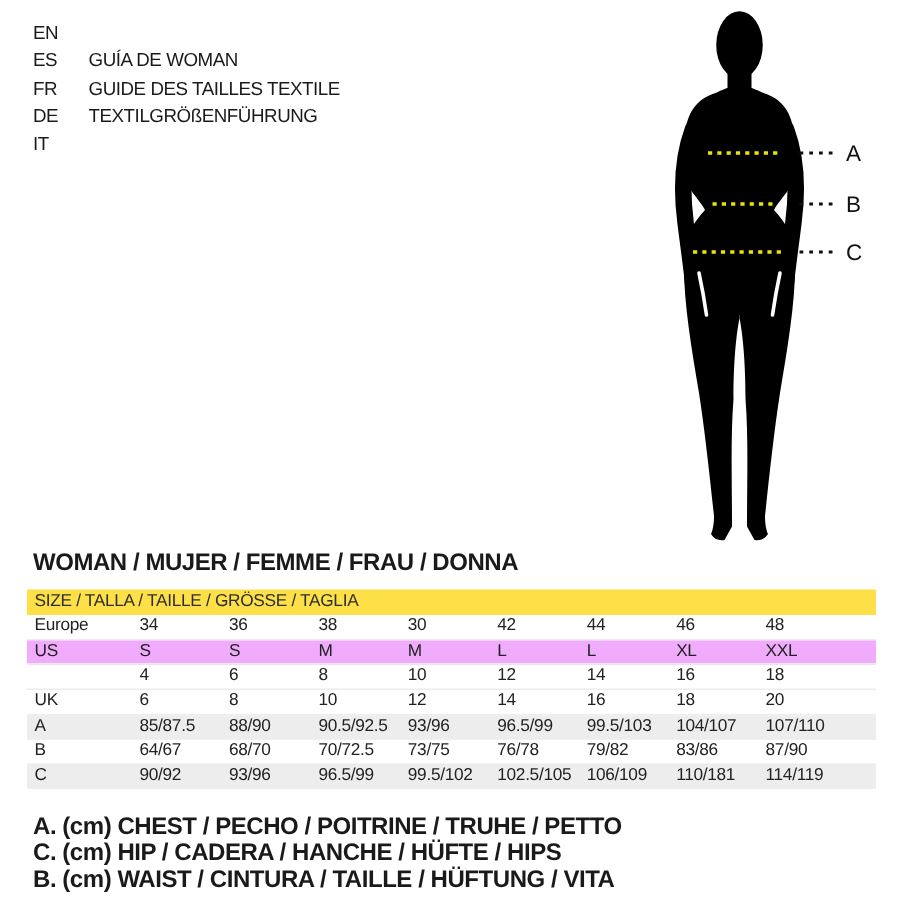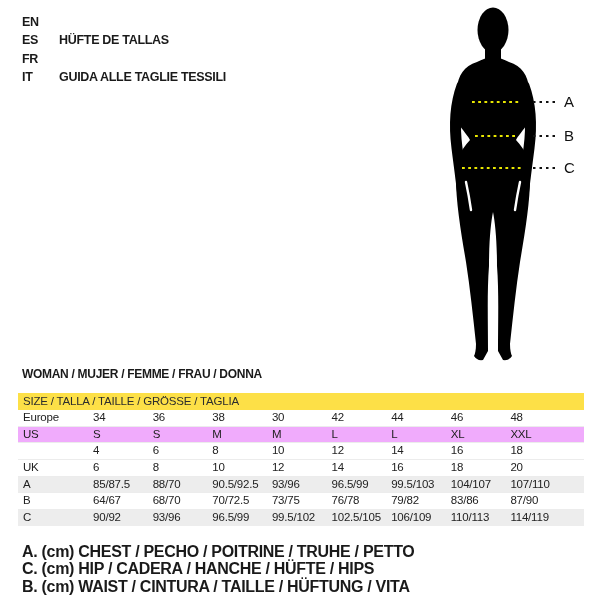--- a/index.html
+++ b/index.html
@@ -5,30 +5,30 @@
   html,body{margin:0;padding:0;}
   body{
     width:600px;height:600px;background:#ffffff;
     font-family:"Liberation Sans", sans-serif;color:#1a1a1a;
     -webkit-font-smoothing:antialiased;
   }
   .page{position:relative;width:600px;height:600px;overflow:hidden;background:#fff;}
 
   
   .lang-list{position:absolute;left:22px;top:13px;}
-  .lang-row{display:flex;font-weight:bold;font-size:12.5px;line-height:18.4px;letter-spacing:-0.3px;}
+  .lang-row{display:flex;font-weight:normal;font-size:12.5px;line-height:18.4px;letter-spacing:-0.3px;}
   .lang-code{width:37px;flex:0 0 37px;}
 
   
   .figure-wrap{position:absolute;left:410px;top:0;width:190px;height:372px;}
   .figure-wrap svg{display:block;}
   .measure-label{font-family:"Liberation Sans", sans-serif;font-size:15px;fill:#111;}
 
   
-  .section-title{position:absolute;left:22px;top:367px;font-weight:bold;font-size:12px;letter-spacing:-0.3px;}
+  .section-title{position:absolute;left:22px;top:367px;font-weight:bold;font-size:16px;letter-spacing:-0.3px;}
 
   
   .size-table{position:absolute;left:18px;top:393px;width:566px;font-size:11.5px;letter-spacing:-0.2px;color:#222;}
   .table-header{height:17px;line-height:17px;padding-left:5px;color:#2d2d2d;}
   .t-row{display:flex;height:15.7px;line-height:15.7px;align-items:center;}
   .t-row.lined{border-bottom:1px solid #ececec;}
   .t-label{width:75px;flex:0 0 75px;padding-left:5px;box-sizing:border-box;}
   .t-cell{flex:1;text-align:left;}
   .t-pad{width:14px;flex:0 0 14px;}
 
@@ -40,28 +40,32 @@
 <body>
 
 <div class="page">
 
   <div class="lang-list">
       <div class="lang-row">
         <span class="lang-code">EN</span>
       </div>
       <div class="lang-row">
         <span class="lang-code">ES</span>
-        <span>HÜFTE DE TALLAS</span>
+        <span>GUÍA DE WOMAN</span>
       </div>
       <div class="lang-row">
         <span class="lang-code">FR</span>
+        <span>GUIDE DES TAILLES TEXTILE</span>
+      </div>
+      <div class="lang-row">
+        <span class="lang-code">DE</span>
+        <span>TEXTILGRÖßENFÜHRUNG</span>
       </div>
       <div class="lang-row">
         <span class="lang-code">IT</span>
-        <span>GUIDA ALLE TAGLIE TESSILI</span>
       </div>
     </div>
 
   <div class="figure-wrap">
     <svg width="190" height="372" viewBox="0 0 190 372" xmlns="http://www.w3.org/2000/svg">
       <g fill="#000" stroke="none">
 
         <ellipse cx="83" cy="30" rx="15.5" ry="22.5"></ellipse>
 
         <path d="M75,38 L75,60 Q83,67 91,60 L91,38 Z"></path>
@@ -173,21 +177,21 @@
           <span class="t-cell">12</span>
           <span class="t-cell">14</span>
           <span class="t-cell">16</span>
           <span class="t-cell">18</span>
           <span class="t-cell">20</span>
           <span class="t-pad"></span>
         </div>
         <div class="t-row lined" style="background: rgb(237, 237, 237);">
           <span class="t-label">A</span>
           <span class="t-cell">85/87.5</span>
-          <span class="t-cell">88/70</span>
+          <span class="t-cell">88/90</span>
           <span class="t-cell">90.5/92.5</span>
           <span class="t-cell">93/96</span>
           <span class="t-cell">96.5/99</span>
           <span class="t-cell">99.5/103</span>
           <span class="t-cell">104/107</span>
           <span class="t-cell">107/110</span>
           <span class="t-pad"></span>
         </div>
         <div class="t-row lined">
           <span class="t-label">B</span>
@@ -202,21 +206,21 @@
           <span class="t-pad"></span>
         </div>
         <div class="t-row" style="background: rgb(237, 237, 237);">
           <span class="t-label">C</span>
           <span class="t-cell">90/92</span>
           <span class="t-cell">93/96</span>
           <span class="t-cell">96.5/99</span>
           <span class="t-cell">99.5/102</span>
           <span class="t-cell">102.5/105</span>
           <span class="t-cell">106/109</span>
-          <span class="t-cell">110/113</span>
+          <span class="t-cell">110/181</span>
           <span class="t-cell">114/119</span>
           <span class="t-pad"></span>
         </div>
       </div>
   </div>
 
   <div class="notes">
       <div class="note-line">A. (cm) CHEST / PECHO / POITRINE / TRUHE / PETTO</div>
       <div class="note-line">C. (cm) HIP / CADERA / HANCHE / HÜFTE / HIPS</div>
       <div class="note-line">B. (cm) WAIST / CINTURA / TAILLE / HÜFTUNG / VITA</div>

